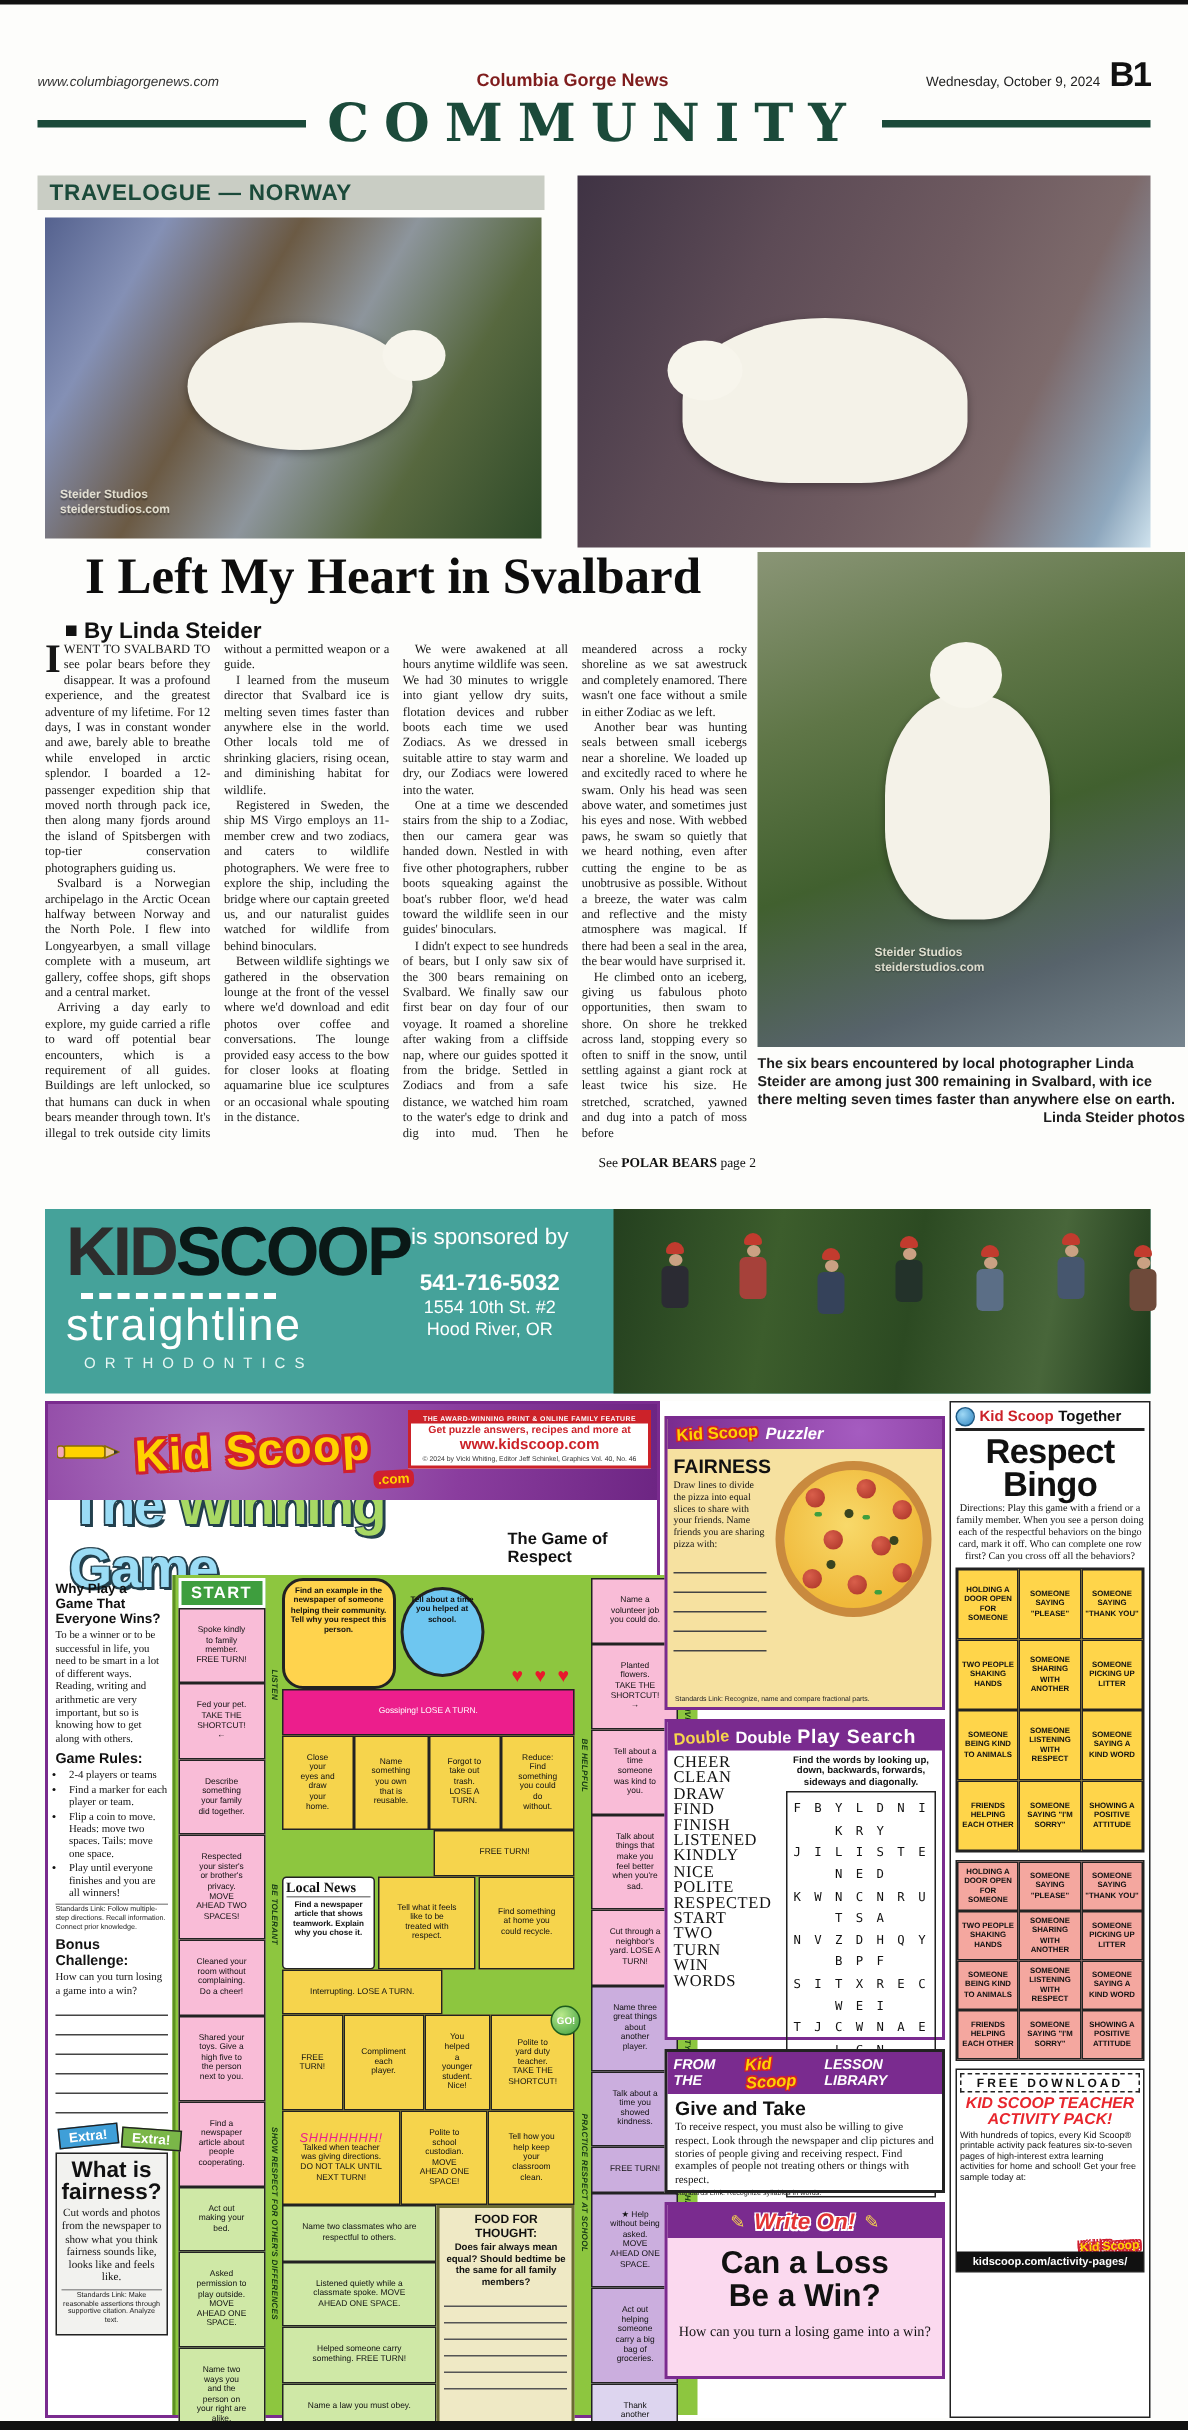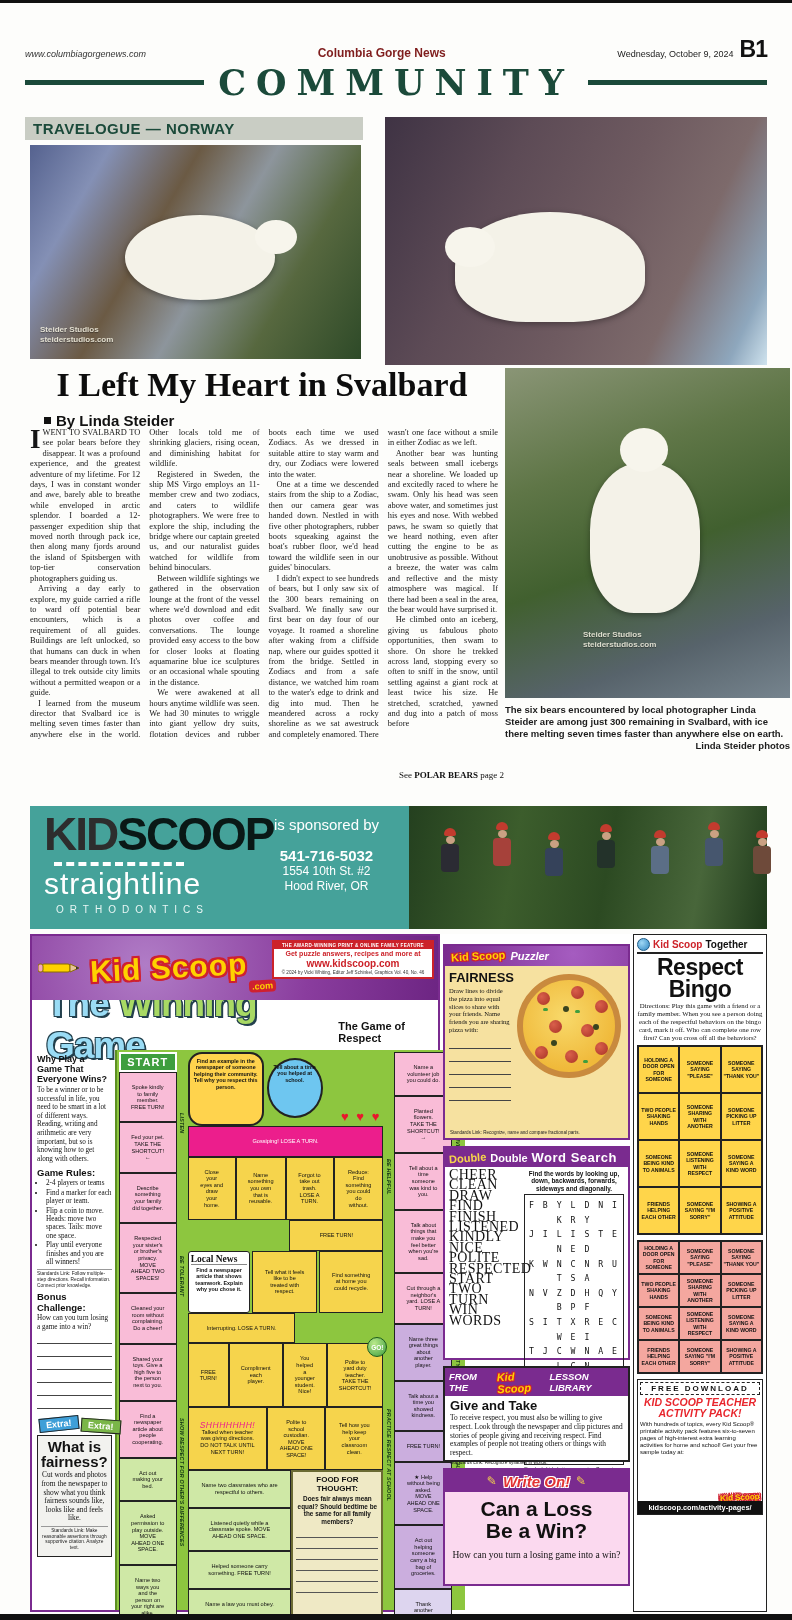--- a/index.html
+++ b/index.html
@@ -154,21 +154,21 @@
   .pep{position:absolute;width:13px;height:13px;border-radius:50%;background:radial-gradient(circle at 35% 35%,#d95f4b,#a93226);}
   .olv{position:absolute;width:6px;height:6px;border-radius:50%;background:#39441f;}
   .grn{position:absolute;width:5px;height:3px;background:#3f9e3e;border-radius:2px;}
   .puzstds{position:absolute;left:5px;bottom:3px;font-size:4.6px;color:#222;}
   .ws{position:absolute;left:0;top:212px;width:187px;height:214px;border:2px solid #7a2b8f;background:#fff;}
   .wshead{background:#7a2b8f;padding:2px 4px;display:flex;align-items:baseline;gap:4px;}
   .wsd1{color:#f6d44c;font-weight:bold;font-size:11px;transform:rotate(-4deg);display:inline-block;}
   .wsd2{color:#fff;font-weight:bold;font-size:11px;}
   .wsrest{color:#fff;font-weight:bold;font-size:13px;letter-spacing:.5px;}
   .wsbody{display:flex;padding:3px 4px;}
-  .wslist{width:56px;font-family:"Liberation Serif",serif;font-size:14px;line-height:10.4px;letter-spacing:.4px;}
+  .wslist{width:56px;font-family:"Liberation Serif",serif;font-size:11px;line-height:10.4px;letter-spacing:.4px;}
   .wsright{flex:1;margin-left:19px;}
   .wsdir{font-weight:bold;font-size:6.4px;line-height:7.4px;text-align:center;margin-bottom:2px;}
   .wsgrid{border:1.5px solid #222;padding:3px 2px;font-family:"DejaVu Sans Mono",monospace;
       font-size:8.2px;line-height:14.6px;text-align:center;white-space:pre-line;letter-spacing:2px;}
   .wsstds{font-size:4.6px;color:#222;margin-top:2px;}
   .lesson{position:absolute;left:0;top:432px;width:187px;height:96px;border:2px solid #222;background:#fff;}
   .lesshead{background:#7a2b8f;color:#fff;font-weight:bold;font-style:italic;font-size:9.5px;
       display:flex;align-items:center;gap:4px;padding:2px 4px;}
   .lesson h3{margin:2px 5px 0;font-size:13px;}
   .lesson .bd{font-family:"Liberation Serif",serif;font-size:7.4px;line-height:8.8px;margin:1px 5px;}
@@ -241,20 +241,21 @@
   </div>
 
   <h2 class="headline">I Left My Heart in Svalbard</h2>
   <div class="byline">
     <span class="sq"></span>
     <span>By Linda Steider</span>
   </div>
 
   <div class="artcols">
     <p class="nofirst"><span class="dropcap">I</span><span>WENT TO SVALBARD TO see polar bears before they disappear. It was a profound experience, and the greatest adventure of my lifetime. For 12 days, I was in constant wonder and awe, barely able to breathe while enveloped in arctic splendor. I boarded a 12-passenger expedition ship that moved north through pack ice, then along many fjords around the island of Spitsbergen with top-tier conservation photographers guiding us.</span></p>
+    <p>Svalbard is a Norwegian archipelago in the Arctic Ocean halfway between Norway and the North Pole. I flew into Longyearbyen, a small village complete with a museum, art gallery, coffee shops, gift shops and a central market.</p>
     <p>Arriving a day early to explore, my guide carried a rifle to ward off potential bear encounters, which is a requirement of all guides. Buildings are left unlocked, so that humans can duck in when bears meander through town. It's illegal to trek outside city limits without a permitted weapon or a guide.</p>
     <p>I learned from the museum director that Svalbard ice is melting seven times faster than anywhere else in the world. Other locals told me of shrinking glaciers, rising ocean, and diminishing habitat for wildlife.</p>
     <p>Registered in Sweden, the ship MS Virgo employs an 11-member crew and two zodiacs, and caters to wildlife photographers. We were free to explore the ship, including the bridge where our captain greeted us, and our naturalist guides watched for wildlife from behind binoculars.</p>
     <p>Between wildlife sightings we gathered in the observation lounge at the front of the vessel where we'd download and edit photos over coffee and conversations. The lounge provided easy access to the bow for closer looks at floating aquamarine blue ice sculptures or an occasional whale spouting in the distance.</p>
     <p>We were awakened at all hours anytime wildlife was seen. We had 30 minutes to wriggle into giant yellow dry suits, flotation devices and rubber boots each time we used Zodiacs. As we dressed in suitable attire to stay warm and dry, our Zodiacs were lowered into the water.</p>
     <p>One at a time we descended stairs from the ship to a Zodiac, then our camera gear was handed down. Nestled in with five other photographers, rubber boots squeaking against the boat's rubber floor, we'd head toward the wildlife seen in our guides' binoculars.</p>
     <p>I didn't expect to see hundreds of bears, but I only saw six of the 300 bears remaining on Svalbard. We finally saw our first bear on day four of our voyage. It roamed a shoreline after waking from a cliffside nap, where our guides spotted it from the bridge. Settled in Zodiacs and from a safe distance, we watched him roam to the water's edge to drink and dig into mud. Then he meandered across a rocky shoreline as we sat awestruck and completely enamored. There wasn't one face without a smile in either Zodiac as we left.</p>
     <p>Another bear was hunting seals between small icebergs near a shoreline. We loaded up and excitedly raced to where he swam. Only his head was seen above water, and sometimes just his eyes and nose. With webbed paws, he swam so quietly that we heard nothing, even after cutting the engine to be as unobtrusive as possible. Without a breeze, the water was calm and reflective and the misty atmosphere was magical. If there had been a seal in the area, the bear would have surprised it.</p>
     <p>He climbed onto an iceberg, giving us fabulous photo opportunities, then swam to shore. On shore he trekked across land, stopping every so often to sniff in the snow, until settling against a giant rock at least twice his size. He stretched, scratched, yawned and dug into a patch of moss before</p>
   </div>
@@ -543,21 +544,21 @@
               <div class="grn" style="left:60px;top:80px;"></div>
           </div>
         </div>
         <div class="puzstds">Standards Link: Recognize, name and compare fractional parts.</div>
       </div>
 
       <div class="ws panel">
         <div class="wshead">
           <span class="wsd1">Double</span>
           <span class="wsd2">Double</span>
-          <span class="wsrest">Word Search</span>
+          <span class="wsrest">Play Search</span>
         </div>
         <div class="wsbody">
           <div class="wslist">
             <div>CHEER</div>
             <div>CLEAN</div>
             <div>DRAW</div>
             <div>FIND</div>
             <div>FINISH</div>
             <div>LISTENED</div>
             <div>KINDLY</div>

